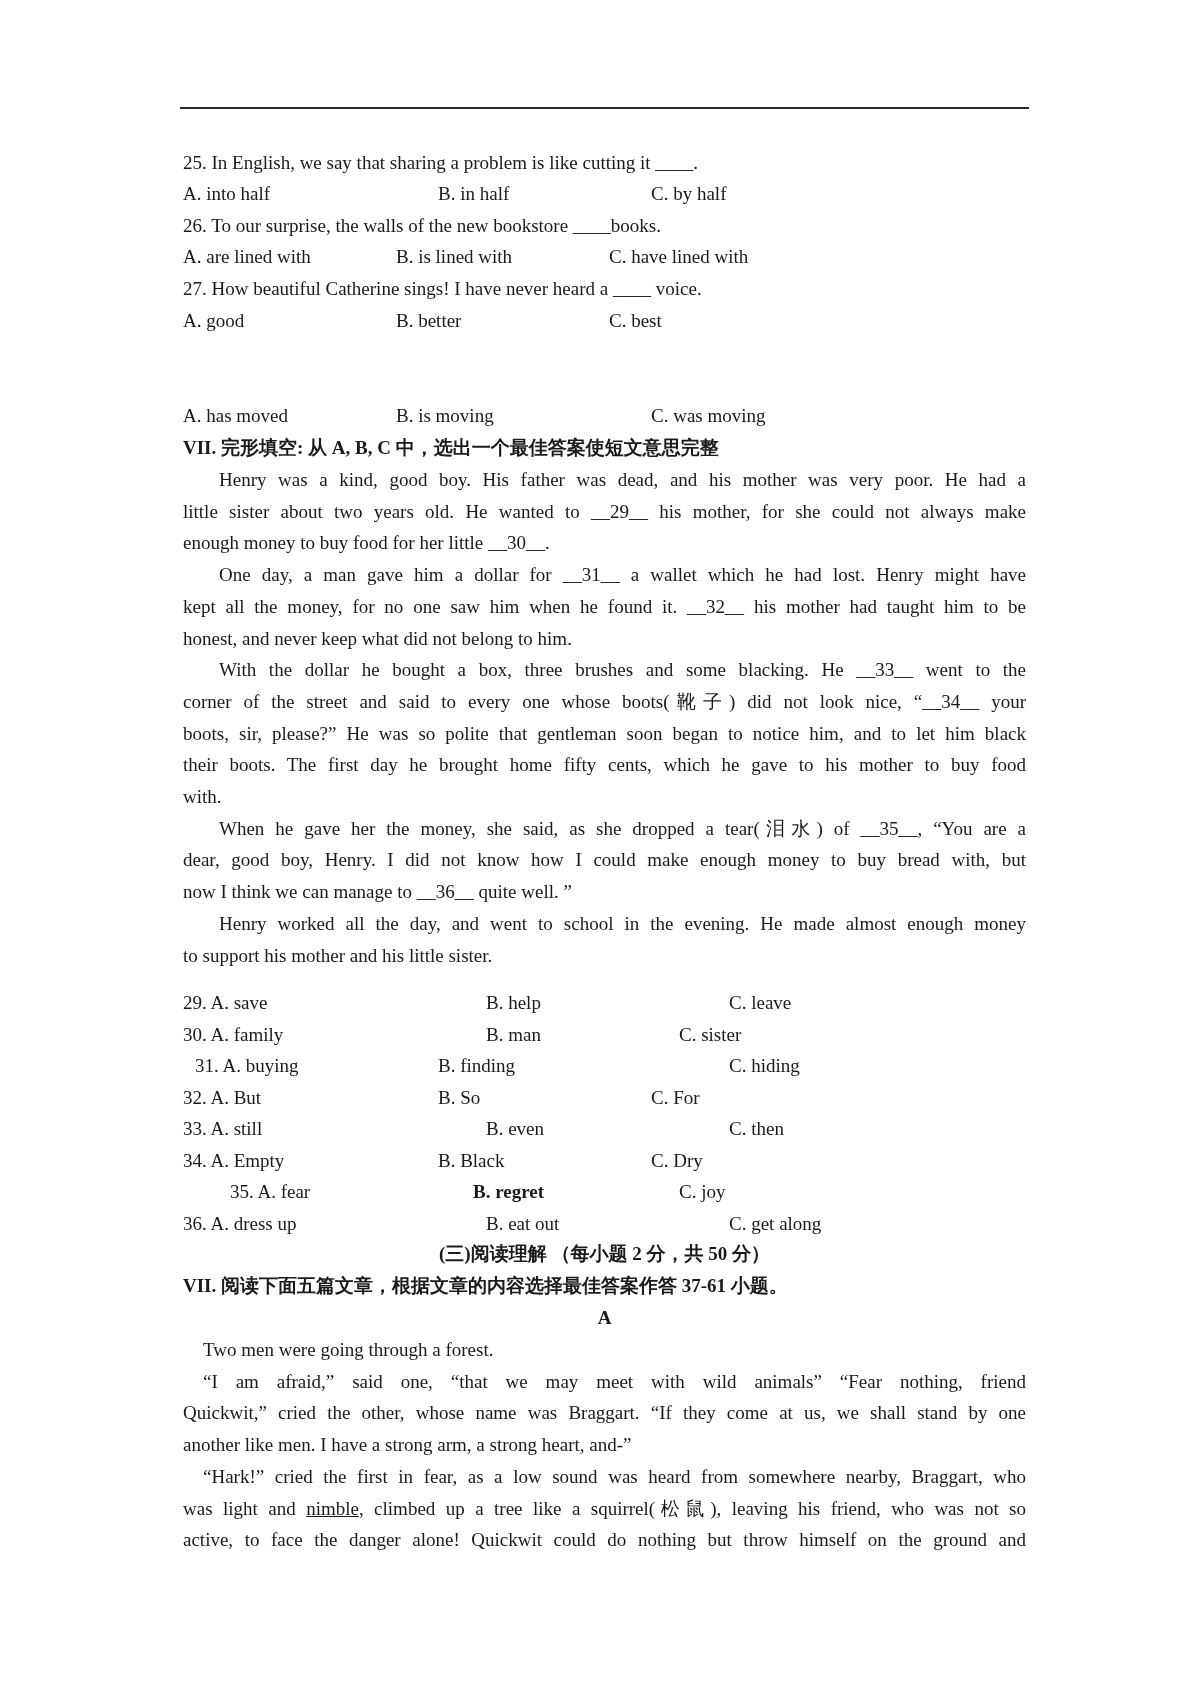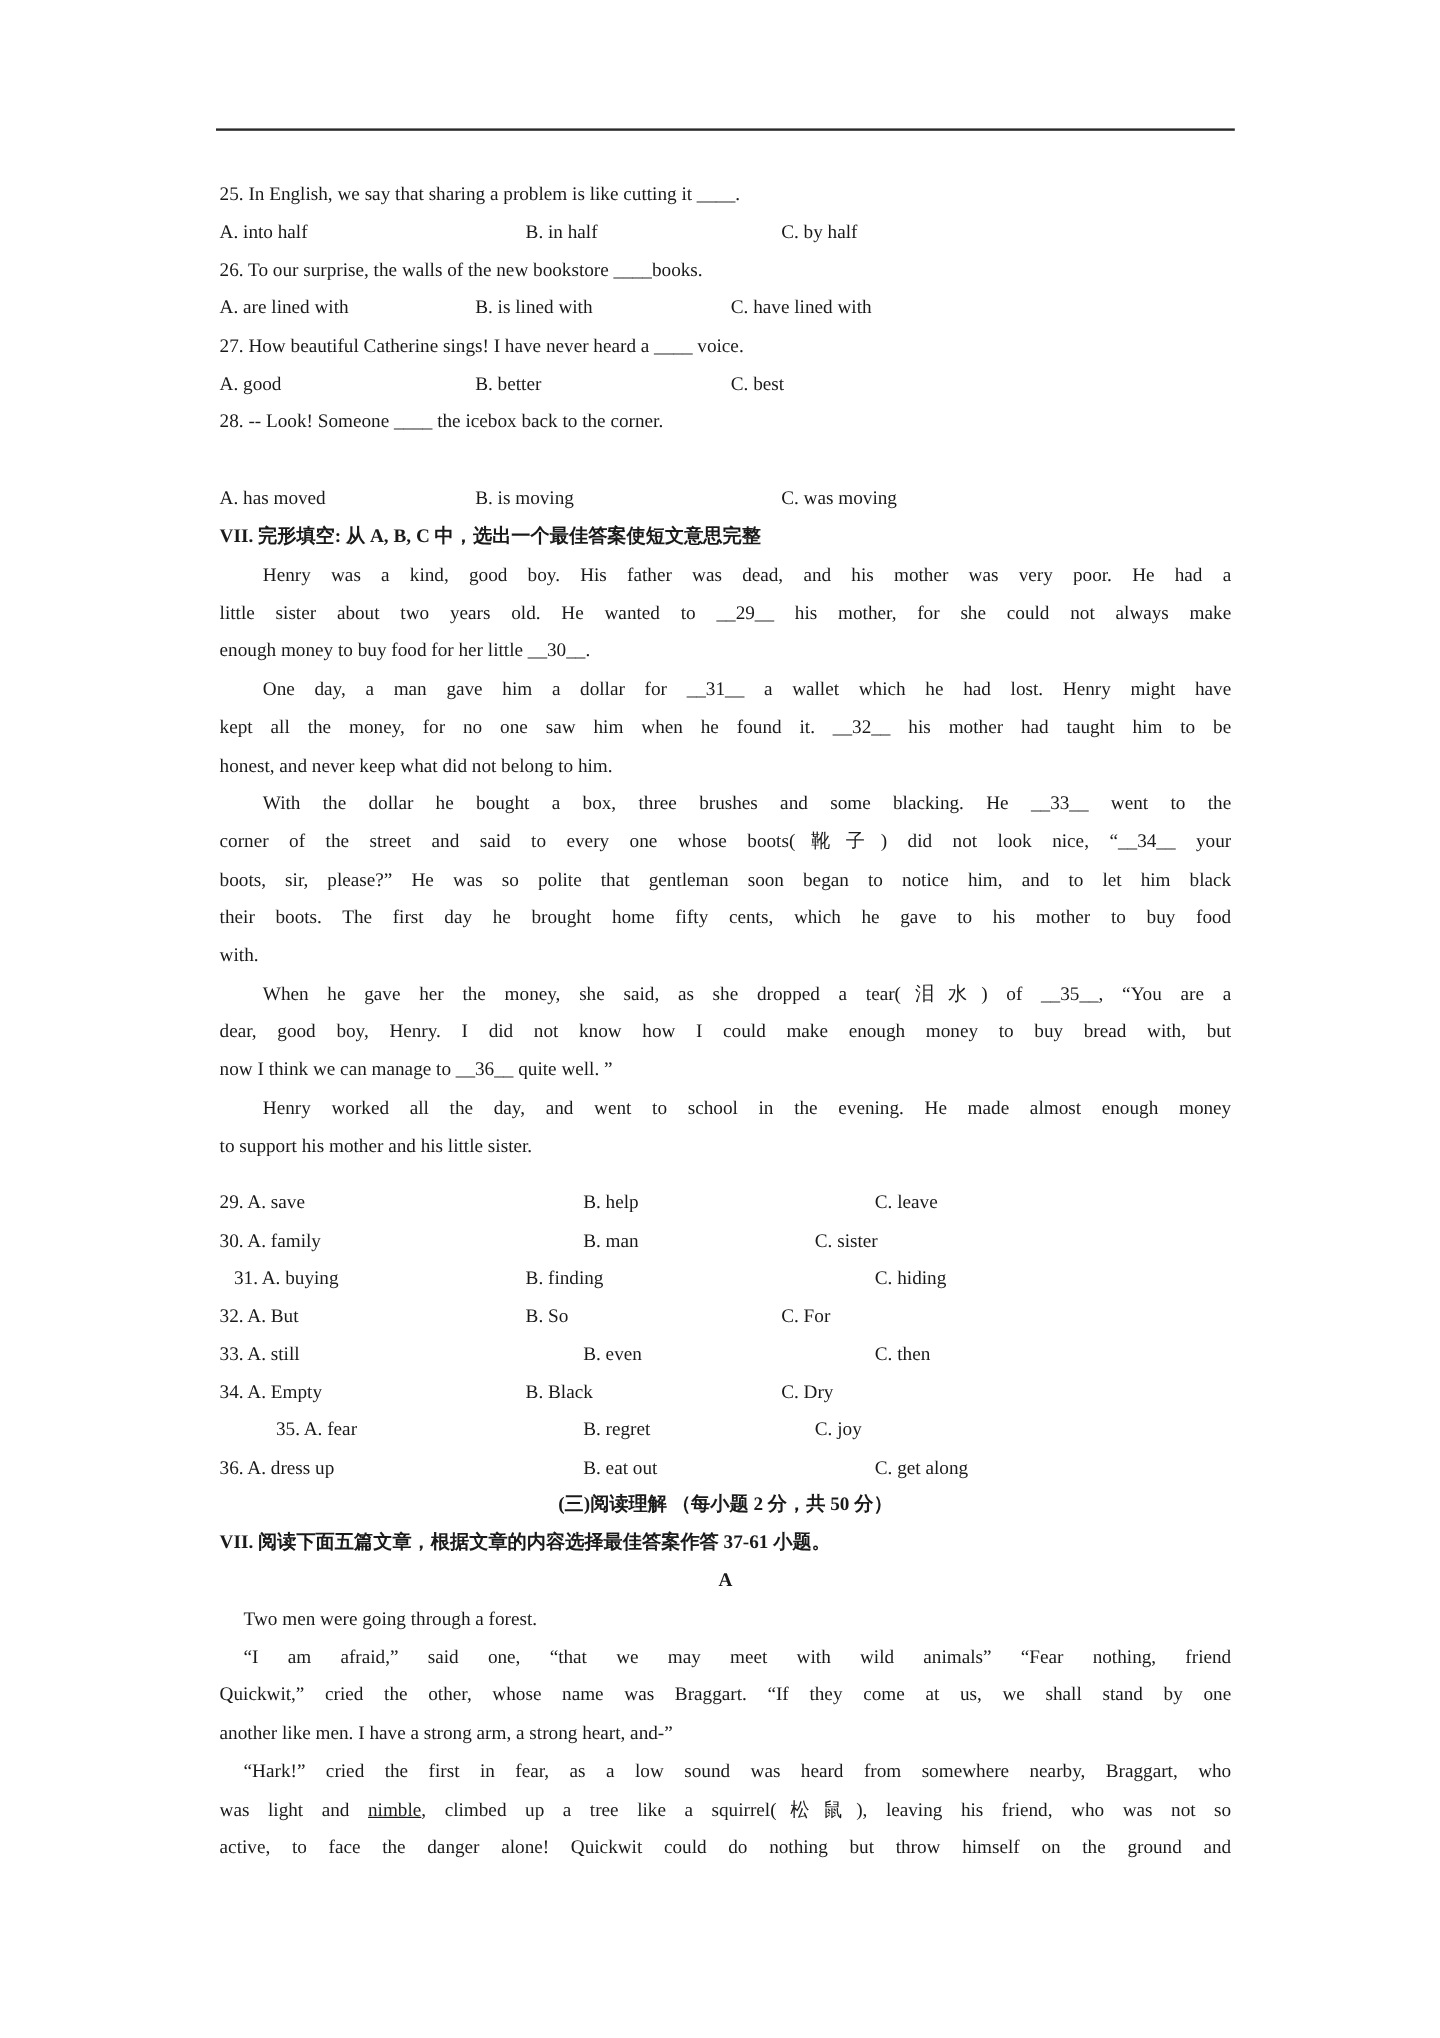--- a/index.html
+++ b/index.html
@@ -1,21 +1,21 @@
 <!DOCTYPE html>
 <html><head>
 <meta charset="utf-8">
 <style>
   html, body { margin: 0; padding: 0; background: #ffffff; }
   body { width: 1200px; height: 1698px; position: relative; overflow: hidden;
          font-family: "Liberation Serif", "DejaVu Serif", serif; color: #1a1a1a; }
   .page { position: absolute; left: 0; top: 0; width: 1200px; height: 1698px; }
   .header-rule { position: absolute; left: 180px; top: 107px; width: 849px; height: 0;
                  border-top: 2px solid #2a2a2a; }
-  .ln { position: absolute; left: 183px; width: 843px; font-size: 16px; line-height: 24px;
+  .ln { position: absolute; left: 183px; width: 843px; font-size: 19px; line-height: 24px;
         white-space: nowrap; }
   .just { text-align: justify; text-align-last: justify; white-space: normal; height: 24px; overflow: hidden; }
   .bold { font-weight: bold; }
   .indent { padding-left: 36px; box-sizing: border-box; }
   .indent-s { padding-left: 20px; box-sizing: border-box; }
   .opt { position: absolute; white-space: nowrap; }
   .center { text-align: center; }
   .ul { text-decoration: underline; }
 </style>
 </head>
@@ -38,21 +38,20 @@
     <span class="opt" style="left:426px">C. have lined with</span>
   </div>
 
   <div class="ln" style="top:277px">27. How beautiful Catherine sings! I have never heard a ____ voice.</div>
   <div class="ln" style="top:309px">
     <span class="opt" style="left:0">A. good</span>
     <span class="opt" style="left:213px">B. better</span>
     <span class="opt" style="left:426px">C. best</span>
   </div>
 
-  <div class="ln" style="top:340px">28. -- Look! Someone ____ the icebox back to the corner.</div>
   <div class="ln" style="top:404px">
     <span class="opt" style="left:0">A. has moved</span>
     <span class="opt" style="left:213px">B. is moving</span>
     <span class="opt" style="left:468px">C. was moving</span>
   </div>
 
   <div class="ln bold" style="top:436px">VII.  完形填空: 从 A, B, C 中，选出一个最佳答案使短文意思完整</div>
 
   <div id="cloze-lines">
       <div class="ln just indent" style="top: 468px;">Henry was a kind, good boy. His father was dead, and his mother was very poor. He had a</div>
@@ -99,21 +98,21 @@
         <span class="opt" style="left: 303px;">B. even</span>
         <span class="opt" style="left: 546px;">C. then</span>
       </div>
       <div class="ln" style="top: 1148.5px;">
         <span class="opt" style="left: 0px;">34. A. Empty</span>
         <span class="opt" style="left: 255px;">B. Black</span>
         <span class="opt" style="left: 468px;">C. Dry</span>
       </div>
       <div class="ln" style="top: 1180px;">
         <span class="opt" style="left: 0px; margin-left: 47px;">35. A. fear</span>
-        <span class="opt" style="left: 303px;">B. regret</span>
+        <span class="opt" style="left: 290px; font-weight: bold;">B. regret</span>
         <span class="opt" style="left: 496px;">C. joy</span>
       </div>
       <div class="ln" style="top: 1211.5px;">
         <span class="opt" style="left: 0px;">36. A. dress up</span>
         <span class="opt" style="left: 303px;">B. eat out</span>
         <span class="opt" style="left: 546px;">C. get along</span>
       </div>
     </div>
 
   <div class="ln bold center" style="top:1242px">(三)阅读理解 （每小题 2  分，共 50 分）</div>

